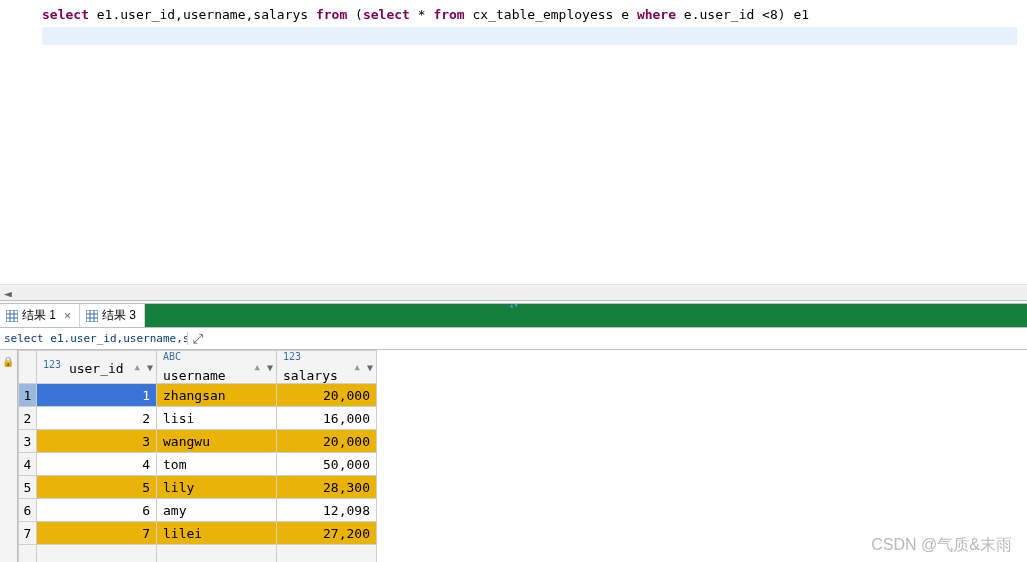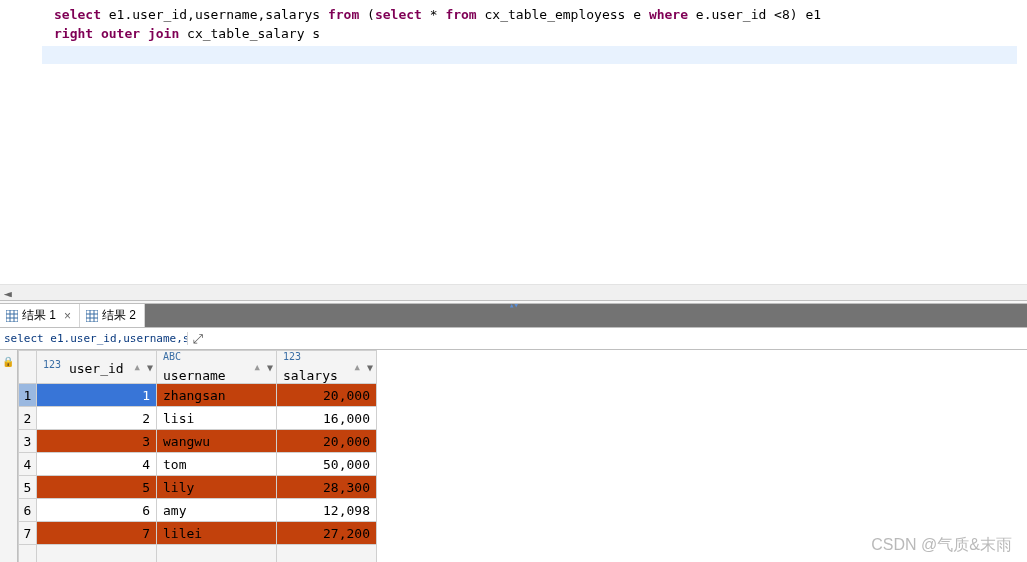--- a/index.html
+++ b/index.html
@@ -1,59 +1,58 @@
 <!DOCTYPE html>
 <html><head>
 <meta charset="utf-8">
 <style>
 * { margin: 0; padding: 0; box-sizing: border-box; }
 body { font-family: Consolas, Monaco, monospace; font-size: 13px; background: #fff; width: 1027px; height: 562px; overflow: hidden; position: relative; }
 .editor { padding: 6px 10px 0 42px; height: 284px; background: #fff; overflow: auto; }
-.sql-line { white-space: pre; line-height: 1.45; font-family: Consolas, Monaco, monospace; margin-left: 12px; }
+.sql-line { white-space: pre; line-height: 1.45; font-family: Consolas, Monaco, monospace; }
 .kw { color: #7f0055; font-weight: bold; }
 .hl-line { background: #e8f2fe; height: 18px; margin-top: 2px; }
 .scrollbar-bottom { height: 16px; background: #f0f0f0; border-top: 1px solid #e3e3e3; position: relative; }
 .scroll-left-btn { position: absolute; left: 0; top: 0; width: 16px; height: 16px; display: flex; align-items: center; justify-content: center; color: #666; }
-.tabs { display: flex; background: #737373; border-bottom: 1px solid #bfbfbf; height: 24px; align-items: center; }
+.tabs { display: flex; background: #15803d; border-bottom: 1px solid #bfbfbf; height: 24px; align-items: center; }
 .tab { padding: 3px 8px 3px 6px; display: flex; align-items: center; gap: 4px; font-family: "Microsoft YaHei", sans-serif; font-size: 12px; background: #fff; border-right: 1px solid #d4d4d4; }
 .tab.active { background: #fff; }
 .tab-icon { width: 12px; height: 12px; display: inline-flex; align-items: center; justify-content: center; }
 .filter-row { display: flex; align-items: center; height: 22px; border-bottom: 1px solid #bfbfbf; background: #fff; }
 .filter-sql { color: #0a3a7f; font-size: 11px; padding: 0 4px; width: 188px; white-space: nowrap; overflow: hidden; border-right: 1px solid #d4d4d4; font-family: Consolas, Monaco, monospace; }
 .filter-expand { width: 20px; display: flex; align-items: center; justify-content: center; color: #555; }
 .filter-input { flex: 1; padding: 0 6px; color: #999; font-style: italic; font-size: 12px; font-family: "Microsoft YaHei", sans-serif; }
 .grid-wrap { display: flex; }
 .lock-col { width: 18px; background: #f4f4f4; border-right: 1px solid #bfbfbf; padding-top: 3px; text-align: center; }
 .grid { border-collapse: collapse; }
 .grid th, .grid td { border: 1px solid #cfcfcf; height: 23px; padding: 0 6px; }
 .grid thead th { background: #f4f4f4; font-weight: normal; text-align: left; position: relative; padding-right: 28px; }
 .grid thead th.row-num { background: #f4f4f4; width: 18px; padding: 0; }
 .type-icon { font-size: 10px; color: #3a6ea5; vertical-align: super; }
 .filter-icon { position: absolute; right: 3px; top: 50%; transform: translateY(-50%); font-size: 10px; color: #6a6a6a; }
 .sort-icon { position: absolute; right: 16px; top: 50%; transform: translateY(-50%); font-size: 9px; color: #999; }
 .grid tbody td.rownum { background: #f4f4f4; text-align: center; width: 18px; padding: 0 4px; }
 .grid tbody tr.odd td.cell { background: #fff; }
-.grid tbody tr.even td.cell { background: #c2410c; }
+.grid tbody tr.even td.cell { background: #eab308; }
 .grid tbody td.num { text-align: right; }
 .grid tbody td.sel { background: #3875d7 !important; color: #fff; }
 .grid tbody td.sel-row-hdr { background: #9ab8e0 !important; }
 .col-user { width: 120px; }
 .col-name { width: 120px; margin-left: 8px; }
 .col-sal { width: 100px; }
 .extra-row td { background: #f4f4f4 !important; }
 .watermark { position: absolute; right: 15px; bottom: 6px; color: rgba(128,128,128,.55); font-family: "Microsoft YaHei", sans-serif; font-size: 16px; pointer-events: none; }
 .resize-handle { height: 4px; border-top: 1px solid #bfbfbf; border-bottom: 1px solid #bfbfbf; background: #f7f7f7; text-align: center; position: relative; }
 .resize-handle .grip { position: absolute; left: 50%; transform: translateX(-50%); top: -1px; font-size: 9px; color: #5a8fd8; letter-spacing: -1px; }
 </style>
 </head>
 <body>
 
 <div class="editor">
   <div class="sql-line"><span class="kw">select</span><span> e1.user_id,username,salarys </span><span class="kw">from</span><span> (</span><span class="kw">select</span><span> * </span><span class="kw">from</span><span> cx_table_employess e </span><span class="kw">where</span><span> e.user_id &lt;8) e1</span></div>
-  <div class="sql-line"><span class="kw">right outer join</span><span> cx_table_salary s</span></div>
   <div class="hl-line"></div>
 </div>
 
 <div class="scrollbar-bottom">
   <span class="scroll-left-btn">◄</span>
 </div>
 
 <div class="resize-handle">
   <span class="grip">▴▾</span>
 </div>
@@ -75,21 +74,21 @@
   <div class="tab">
     <span class="tab-icon">
         <svg width="12" height="12">
           <rect x="0" y="0" width="12" height="12" fill="none" stroke="#3a6ea5"></rect>
           <line x1="0" y1="4" x2="12" y2="4" stroke="#3a6ea5"></line>
           <line x1="0" y1="8" x2="12" y2="8" stroke="#3a6ea5"></line>
           <line x1="4" y1="0" x2="4" y2="12" stroke="#3a6ea5"></line>
           <line x1="8" y1="0" x2="8" y2="12" stroke="#3a6ea5"></line>
         </svg>
       </span>
-    <span>结果 2</span>
+    <span>结果 3</span>
   </div>
 </div>
 
 <div class="filter-row">
   <div class="filter-sql">select e1.user_id,username,sala</div>
   <div class="filter-expand">⤢</div>
 </div>
 
 <div class="grid-wrap">
   <div class="lock-col">

